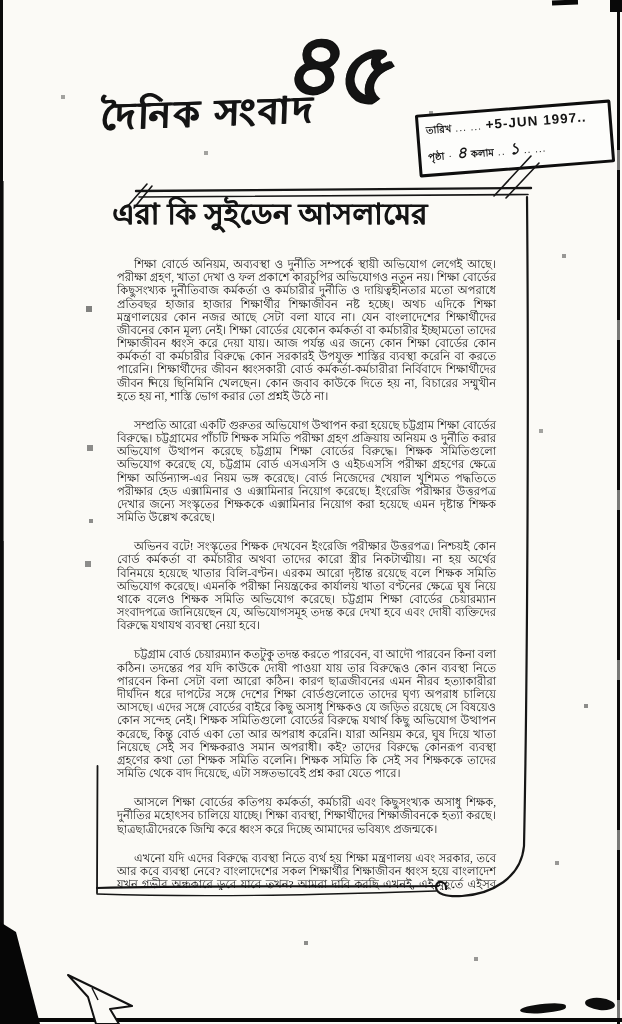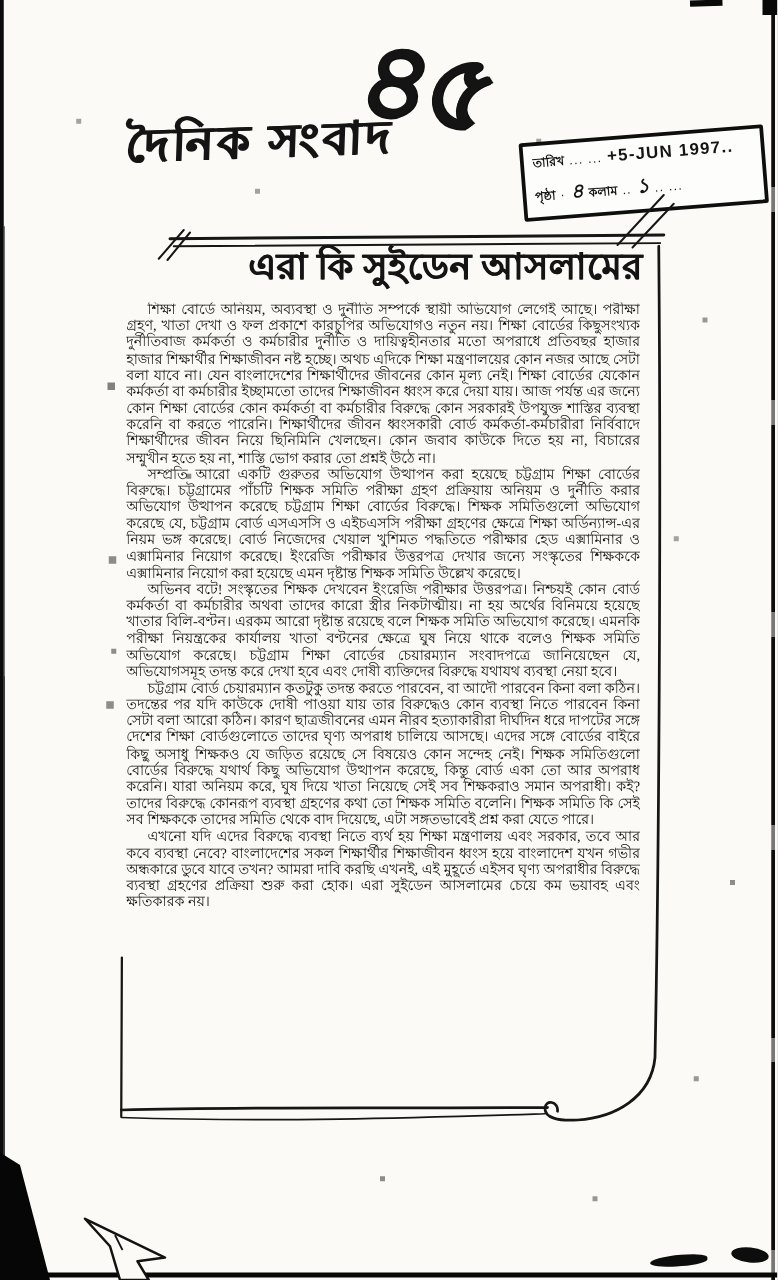--- a/index.html
+++ b/index.html
@@ -45,29 +45,29 @@
     font-family:"Liberation Sans", sans-serif; background:rgba(255,255,255,.6);
   }
   .stamp-row { display:flex; align-items:baseline; gap:4px; white-space:nowrap; }
   .stamp-label { font-size:10px; font-weight:700; }
   .stamp-dots  { font-size:10px; letter-spacing:1px; }
   .stamp-date  { font-size:13.5px; font-weight:800; letter-spacing:1px; font-family:"Liberation Sans",sans-serif; }
   .stamp-hand  { font-size:16px; font-weight:700; font-family:"Liberation Serif",serif; font-style:italic; }
   .stamp-row + .stamp-row { margin-top:3px; }
   
   .headline {
-    position:absolute; left:112px; top:197px; width:402px; text-align:right;
+    position:absolute; left:112px; top:197px; width:402px; text-align:left;
     font-size:29px; line-height:34px; font-weight:700; letter-spacing:0.5px;
     text-shadow:0.7px 0 0 #141414;
   }
   .bodytext {
     position:absolute; left:101px; top:242px; width:411px; height:648px; overflow:hidden;
     font-size:11.4px; line-height:1.155; text-align:justify; font-weight:500;
   }
-  .bodytext p { margin:0; text-indent:17px; }
+  .bodytext p { margin:16px; text-indent:17px; }
   .borders-svg, .doodle-svg { position:absolute; left:0; top:0; pointer-events:none; }
 </style>
 </head>
 <body>
 
 <div class="scan">
 
   <div class="edge-left"></div>
   <div class="edge-right"></div>
   <div class="edge-bottom"></div>
@@ -119,20 +119,21 @@
 
   <div class="headline">
     <div>এরা কি সুইডেন আসলামের</div>
   </div>
 
   <div class="bodytext">
     <p>শিক্ষা বোর্ডে অনিয়ম, অব্যবস্থা ও দুর্নীতি সম্পর্কে স্থায়ী অভিযোগ লেগেই আছে। পরীক্ষা গ্রহণ, খাতা দেখা ও ফল প্রকাশে কারচুপির অভিযোগও নতুন নয়। শিক্ষা বোর্ডের কিছুসংখ্যক দুর্নীতিবাজ কর্মকর্তা ও কর্মচারীর দুর্নীতি ও দায়িত্বহীনতার মতো অপরাধে প্রতিবছর হাজার হাজার শিক্ষার্থীর শিক্ষাজীবন নষ্ট হচ্ছে। অথচ এদিকে শিক্ষা মন্ত্রণালয়ের কোন নজর আছে সেটা বলা যাবে না। যেন বাংলাদেশের শিক্ষার্থীদের জীবনের কোন মূল্য নেই। শিক্ষা বোর্ডের যেকোন কর্মকর্তা বা কর্মচারীর ইচ্ছামতো তাদের শিক্ষাজীবন ধ্বংস করে দেয়া যায়। আজ পর্যন্ত এর জন্যে কোন শিক্ষা বোর্ডের কোন কর্মকর্তা বা কর্মচারীর বিরুদ্ধে কোন সরকারই উপযুক্ত শাস্তির ব্যবস্থা করেনি বা করতে পারেনি। শিক্ষার্থীদের জীবন ধ্বংসকারী বোর্ড কর্মকর্তা-কর্মচারীরা নির্বিবাদে শিক্ষার্থীদের জীবন নিয়ে ছিনিমিনি খেলছেন। কোন জবাব কাউকে দিতে হয় না, বিচারের সম্মুখীন হতে হয় না, শাস্তি ভোগ করার তো প্রশ্নই উঠে না।</p>
     <p>সম্প্রতি আরো একটি গুরুতর অভিযোগ উত্থাপন করা হয়েছে চট্টগ্রাম শিক্ষা বোর্ডের বিরুদ্ধে। চট্টগ্রামের পাঁচটি শিক্ষক সমিতি পরীক্ষা গ্রহণ প্রক্রিয়ায় অনিয়ম ও দুর্নীতি করার অভিযোগ উত্থাপন করেছে চট্টগ্রাম শিক্ষা বোর্ডের বিরুদ্ধে। শিক্ষক সমিতিগুলো অভিযোগ করেছে যে, চট্টগ্রাম বোর্ড এসএসসি ও এইচএসসি পরীক্ষা গ্রহণের ক্ষেত্রে শিক্ষা অর্ডিন্যান্স-এর নিয়ম ভঙ্গ করেছে। বোর্ড নিজেদের খেয়াল খুশিমত পদ্ধতিতে পরীক্ষার হেড এক্সামিনার ও এক্সামিনার নিয়োগ করেছে। ইংরেজি পরীক্ষার উত্তরপত্র দেখার জন্যে সংস্কৃতের শিক্ষককে এক্সামিনার নিয়োগ করা হয়েছে এমন দৃষ্টান্ত শিক্ষক সমিতি উল্লেখ করেছে।</p>
     <p>অভিনব বটে! সংস্কৃতের শিক্ষক দেখবেন ইংরেজি পরীক্ষার উত্তরপত্র। নিশ্চয়ই কোন বোর্ড কর্মকর্তা বা কর্মচারীর অথবা তাদের কারো স্ত্রীর নিকটাত্মীয়। না হয় অর্থের বিনিময়ে হয়েছে খাতার বিলি-বণ্টন। এরকম আরো দৃষ্টান্ত রয়েছে বলে শিক্ষক সমিতি অভিযোগ করেছে। এমনকি পরীক্ষা নিয়ন্ত্রকের কার্যালয় খাতা বণ্টনের ক্ষেত্রে ঘুষ নিয়ে থাকে বলেও শিক্ষক সমিতি অভিযোগ করেছে। চট্টগ্রাম শিক্ষা বোর্ডের চেয়ারম্যান সংবাদপত্রে জানিয়েছেন যে, অভিযোগসমূহ তদন্ত করে দেখা হবে এবং দোষী ব্যক্তিদের বিরুদ্ধে যথাযথ ব্যবস্থা নেয়া হবে।</p>
     <p>চট্টগ্রাম বোর্ড চেয়ারম্যান কতটুকু তদন্ত করতে পারবেন, বা আদৌ পারবেন কিনা বলা কঠিন। তদন্তের পর যদি কাউকে দোষী পাওয়া যায় তার বিরুদ্ধেও কোন ব্যবস্থা নিতে পারবেন কিনা সেটা বলা আরো কঠিন। কারণ ছাত্রজীবনের এমন নীরব হত্যাকারীরা দীর্ঘদিন ধরে দাপটের সঙ্গে দেশের শিক্ষা বোর্ডগুলোতে তাদের ঘৃণ্য অপরাধ চালিয়ে আসছে। এদের সঙ্গে বোর্ডের বাইরে কিছু অসাধু শিক্ষকও যে জড়িত রয়েছে সে বিষয়েও কোন সন্দেহ নেই। শিক্ষক সমিতিগুলো বোর্ডের বিরুদ্ধে যথার্থ কিছু অভিযোগ উত্থাপন করেছে, কিন্তু বোর্ড একা তো আর অপরাধ করেনি। যারা অনিয়ম করে, ঘুষ দিয়ে খাতা নিয়েছে সেই সব শিক্ষকরাও সমান অপরাধী। কই? তাদের বিরুদ্ধে কোনরূপ ব্যবস্থা গ্রহণের কথা তো শিক্ষক সমিতি বলেনি। শিক্ষক সমিতি কি সেই সব শিক্ষককে তাদের সমিতি থেকে বাদ দিয়েছে, এটা সঙ্গতভাবেই প্রশ্ন করা যেতে পারে।</p>
+    <p>আসলে শিক্ষা বোর্ডের কতিপয় কর্মকর্তা, কর্মচারী এবং কিছুসংখ্যক অসাধু শিক্ষক, দুর্নীতির মহোৎসব চালিয়ে যাচ্ছে। শিক্ষা ব্যবস্থা, শিক্ষার্থীদের শিক্ষাজীবনকে হত্যা করছে। ছাত্রছাত্রীদেরকে জিম্মি করে ধ্বংস করে দিচ্ছে আমাদের ভবিষ্যৎ প্রজন্মকে।</p>
     <p>এখনো যদি এদের বিরুদ্ধে ব্যবস্থা নিতে ব্যর্থ হয় শিক্ষা মন্ত্রণালয় এবং সরকার, তবে আর কবে ব্যবস্থা নেবে? বাংলাদেশের সকল শিক্ষার্থীর শিক্ষাজীবন ধ্বংস হয়ে বাংলাদেশ যখন গভীর অন্ধকারে ডুবে যাবে তখন? আমরা দাবি করছি এখনই, এই মুহূর্তে এইসব ঘৃণ্য অপরাধীর বিরুদ্ধে ব্যবস্থা গ্রহণের প্রক্রিয়া শুরু করা হোক। এরা সুইডেন আসলামের চেয়ে কম ভয়াবহ এবং ক্ষতিকারক নয়।</p>
   </div>
 
   <svg class="doodle-svg" width="622" height="1024" viewBox="0 0 622 1024">
     <polygon points="0,922 16,932 40,1024 0,1024" fill="#060606"></polygon>
     <path d="M68,975 L132,1006 L110,1009 L119,1024 L96,1024 L88,997 Z" fill="#fbfaf6" stroke="#121212" stroke-width="2" stroke-linejoin="round"></path>
     <path d="M92,988 L98,1000" stroke="#121212" stroke-width="1.4"></path>
   </svg>
 
 </div>

